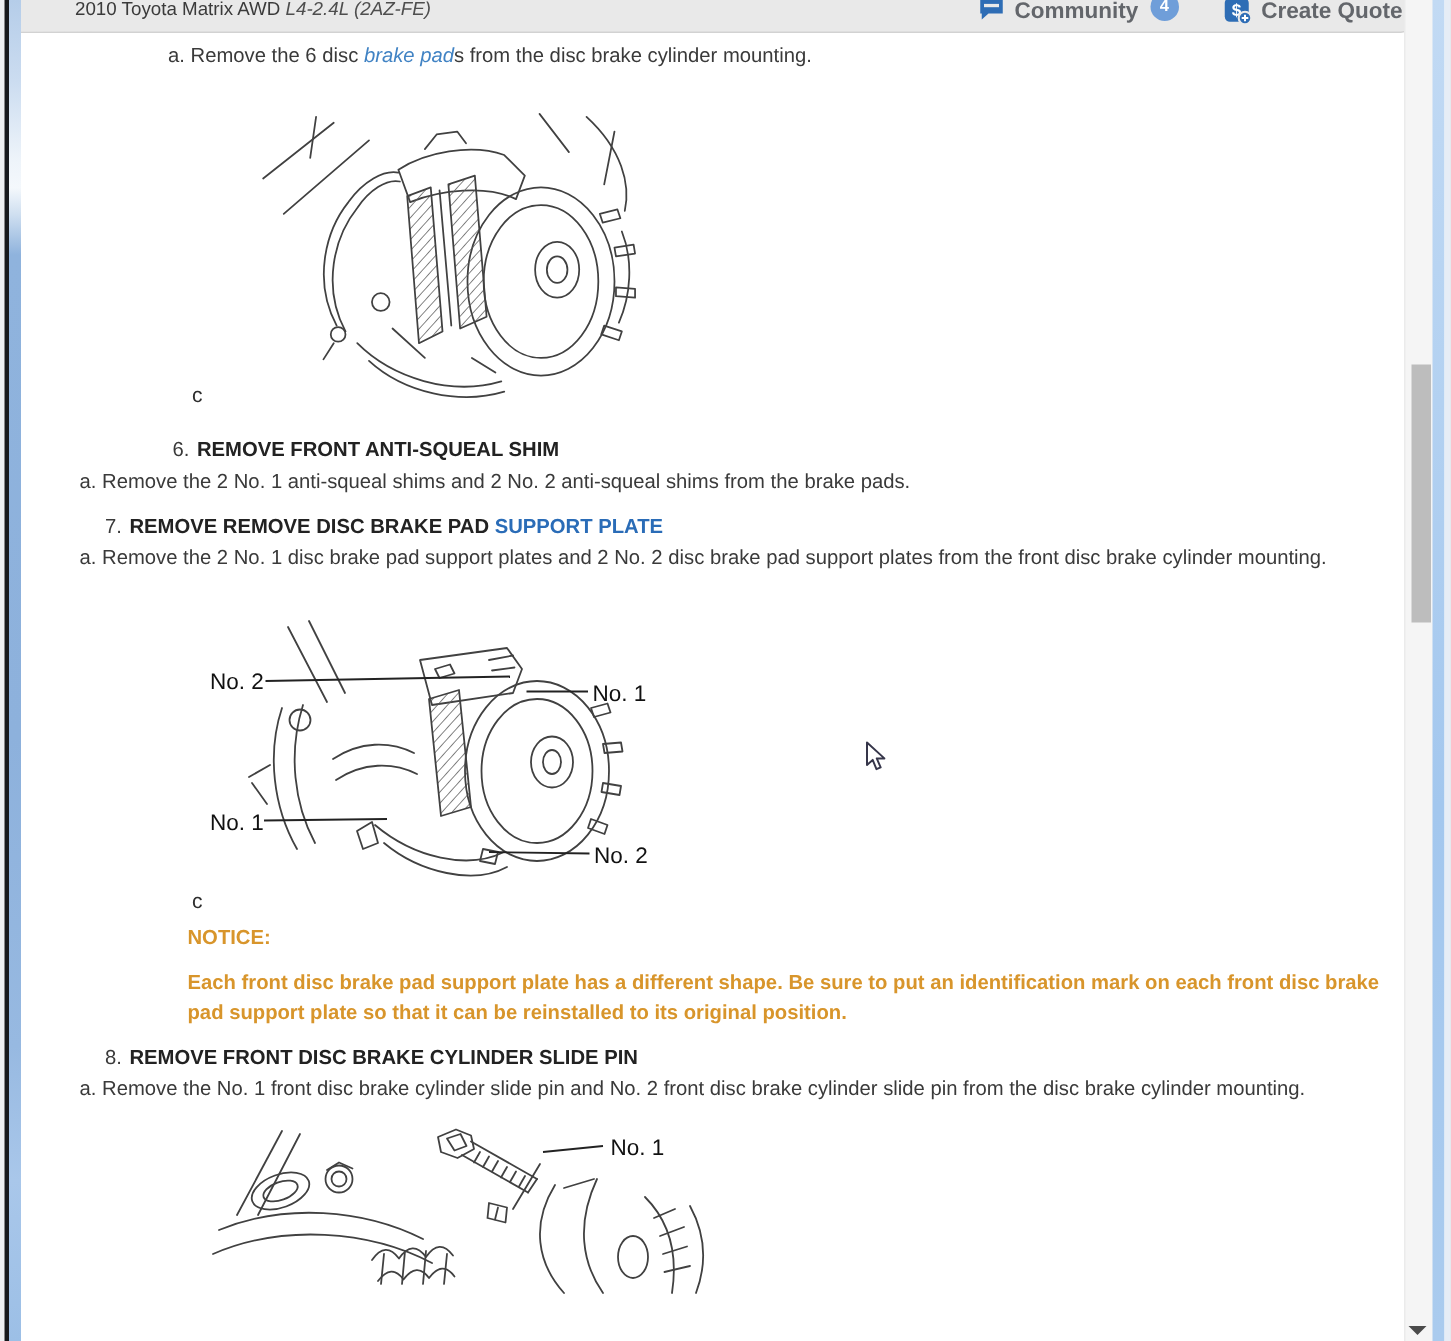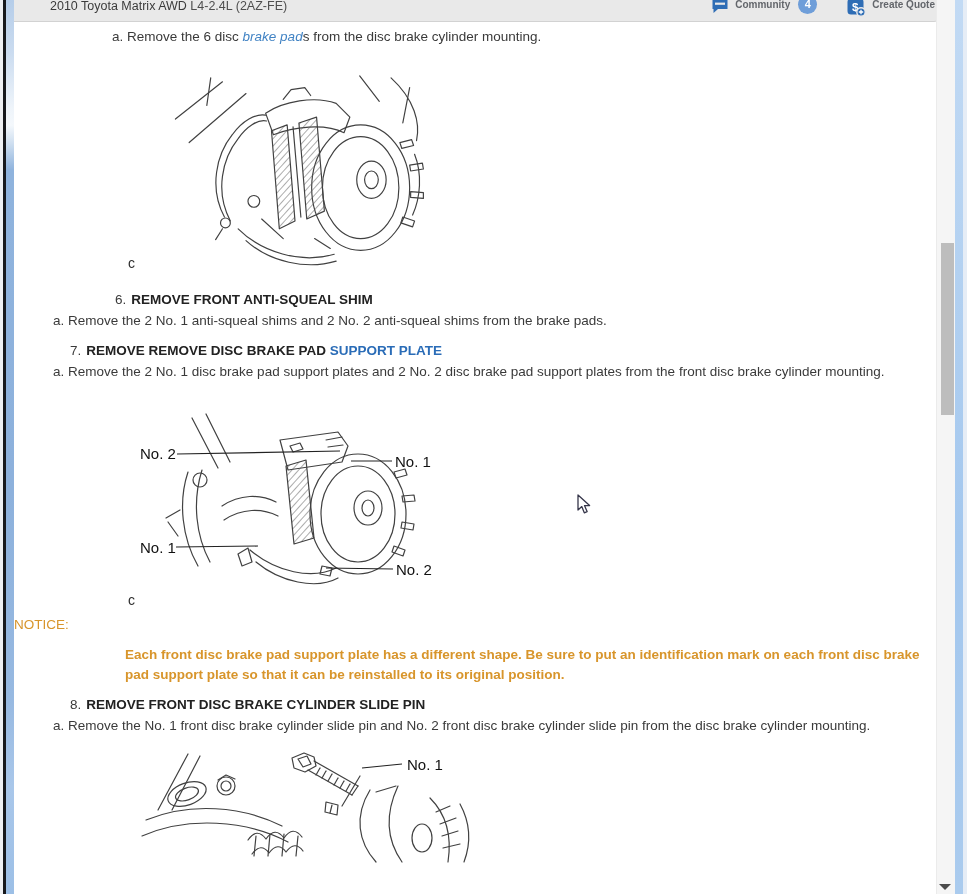--- a/index.html
+++ b/index.html
@@ -20,24 +20,24 @@
   .scroll-thumb{position:absolute;left:941px;top:243px;width:13px;height:172px;background:#bdbdbd;}
   .scroll-arrow{position:absolute;left:939px;top:884px;width:0;height:0;
     border-left:6px solid transparent;border-right:6px solid transparent;border-top:6px solid #4b4b4b;}
   
   .header{position:absolute;left:14px;top:0;width:927px;height:22px;background:#e9e9e9;
     border-bottom:1px solid #d2d2d2;border-radius:0 0 7px 0;box-sizing:border-box;
     display:flex;justify-content:space-between;align-items:flex-start;
     padding:0 6px 0 36px;overflow:hidden;}
   .v-title{margin-top:-1px;font-size:12.5px;white-space:nowrap;}
   .v-title .tb{font-weight:normal;color:#3b3b3b;}
-  .v-title .tr{color:#4e4e4e;}
+  .v-title .tr{color:#4e4e4e;font-style:italic;}
   .hdr-right{display:flex;align-items:flex-start;margin-top:-2px;}
   .hdr-btn{display:flex;align-items:flex-start;cursor:pointer;}
-  .hdr-label{font-size:10px;font-weight:bold;color:#63666b;margin:1px 0 0 6px;white-space:nowrap;}
+  .hdr-label{font-size:15px;font-weight:bold;color:#63666b;margin:1px 0 0 6px;white-space:nowrap;}
   .badge{width:19px;height:19px;border-radius:50%;background:#6f9ed9;color:#fff;font-size:11px;
     font-weight:bold;text-align:center;line-height:19px;margin:-3px 0 0 8px;}
   .gap30{width:30px;}
   
   .main{position:absolute;left:14px;top:22px;width:922px;height:872px;background:#fff;overflow:hidden;}
   .intro{margin-top:5px;padding-left:111px;text-indent:-13px;line-height:20px;white-space:nowrap;}
   a.inline-link{color:#4183c4;text-decoration:none;cursor:pointer;font-style:italic;}
   .step-head{padding-left:56px;line-height:20px;white-space:nowrap;}
   .step-num{color:#3a3a3a;margin-right:5px;}
   .step-title{font-weight:bold;color:#222;}
@@ -46,21 +46,21 @@
   .m1{margin-top:1px;} .m10{margin-top:10px;} .m18{margin-top:18px;margin-left:45px;}
   .fig{position:relative;margin-left:100px;}
   .fig svg{position:absolute;top:0;}
   .fig .cap{position:absolute;left:14px;font-size:14px;color:#2e2e2e;line-height:14px;}
   .fig1{margin-top:25px;width:340px;height:200px;}
   .fig1 svg{left:51px;} .fig1 .cap{top:184px;}
   .fig2{margin-top:28px;width:340px;height:195px;}
   .fig2 svg{left:16px;} .fig2 .cap{top:183px;}
   .fig3{margin-top:12px;width:365px;height:130px;}
   .fig3 svg{left:16px;}
-  .notice-label{margin-top:10px;font-weight:normal;color:#d8952b;line-height:20px;}
+  .notice-label{margin-top:10px;padding-left:111px;font-weight:bold;color:#d8952b;line-height:20px;}
   .notice-text{margin-top:10px;padding-left:111px;padding-right:5px;font-weight:bold;color:#d8952b;line-height:20px;}
   .line-draw{stroke:#414141;stroke-width:1.2;fill:none;stroke-linecap:round;stroke-linejoin:round;}
   .callout{stroke:#222;stroke-width:1.2;fill:none;}
   .fig-label{font-family:"Liberation Sans",sans-serif;font-size:15px;fill:#111;}
   .cursor{position:absolute;left:577px;top:494px;}
 </style>
 </head>
 <body>
 
 <div class="screen">

